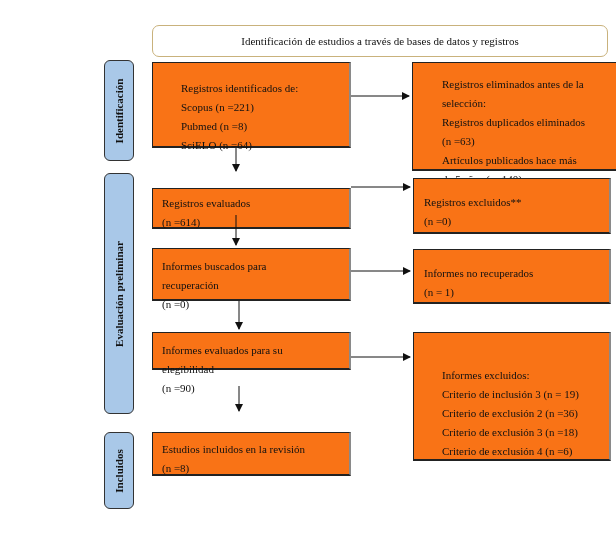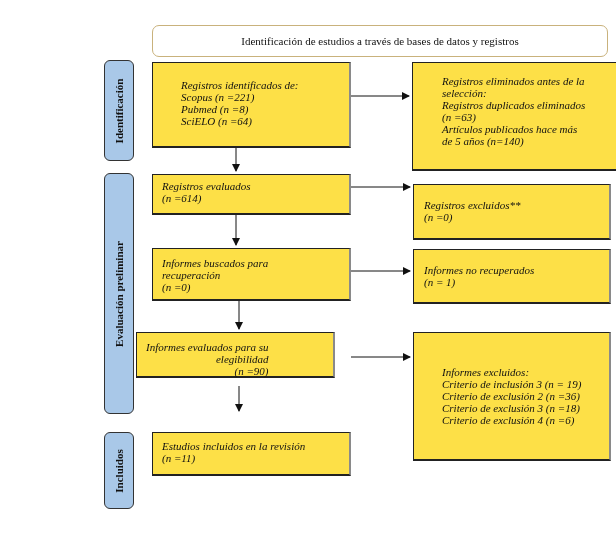--- a/index.html
+++ b/index.html
@@ -1,20 +1,20 @@
 <!DOCTYPE html>
 <html><head>
 <meta charset="utf-8">
 <style>
   html, body { margin: 0; padding: 0; background: #ffffff; }
   body { width: 616px; height: 544px; position: relative; overflow: hidden;
          font-family: "Liberation Serif", "DejaVu Serif", serif; color: #111; }
-  .box { position: absolute; box-sizing: border-box; background: #fde047;
+  .box { position: absolute; box-sizing: border-box; background: #f97316;
          border: 1px solid #222; border-right: 2px solid #8a8a8a; border-bottom: 2px solid #222;
-         font-size: 11px; line-height: 12px; font-style: italic; }
+         font-size: 11px; line-height: 19px; }
   .box .txt { position: absolute; white-space: pre-line; }
   .title-box { position: absolute; left: 152px; top: 25px; width: 456px; height: 32px;
                box-sizing: border-box; border: 1.5px solid #c9b27c; border-radius: 7px;
                background: #fff; display: flex; align-items: center; justify-content: center;
                font-size: 11px; }
   .stage { position: absolute; box-sizing: border-box; width: 30px; background: #a9c8e8;
            border: 1.5px solid #333; border-radius: 6px; }
   .stage .lbl { position: absolute; left: 50%; top: 50%; transform: translate(-50%, -50%) rotate(-90deg);
                 white-space: nowrap; font-weight: bold; font-size: 11px; color: #111; }
   svg.arrows { position: absolute; left: 0; top: 0; width: 616px; height: 544px; pointer-events: none; }
@@ -35,48 +35,48 @@
 <div class="stage" style="left:104px; top:432px; height:77px;">
   <span class="lbl">Incluidos</span>
 </div>
 
 <div class="box" style="left:152px; top:62px; width:199px; height:86px;">
   <div class="txt" style="left:28px; top:16px;">Registros identificados de:
 Scopus (n =221)
 Pubmed (n =8)
 SciELO (n =64)</div>
 </div>
-<div class="box" style="left:152px; top:174px; width:199px; height:41px;padding-left:18px;">
+<div class="box" style="left:152px; top:188px; width:199px; height:41px;padding-left:18px;">
   <div class="txt" style="left:9px; top:5px;">Registros evaluados
 (n =614)</div>
 </div>
 <div class="box" style="left:152px; top:248px; width:199px; height:53px;">
   <div class="txt" style="left:9px; top:8px;">Informes buscados para
 recuperación
 (n =0)</div>
 </div>
-<div class="box" style="left:136px; top:332px; width:199px; height:46px;text-align:right;">
+<div class="box" style="left:152px; top:332px; width:199px; height:38px;">
   <div class="txt" style="left:9px; top:8px;">Informes evaluados para su
 elegibilidad
 (n =90)</div>
 </div>
 <div class="box" style="left:152px; top:432px; width:199px; height:44px;">
   <div class="txt" style="left:9px; top:7px;">Estudios incluidos en la revisión
-(n =11)</div>
+(n =8)</div>
 </div>
 
 <div class="box" style="left:412px; top:62px; width:236px; height:109px;">
   <div class="txt" style="left:29px; top:12px;">Registros eliminados antes de la
 selección:
 Registros duplicados eliminados
 (n =63)
 Artículos publicados hace más
 de 5 años (n=140)</div>
 </div>
-<div class="box" style="left:413px; top:184px; width:198px; height:56px;">
+<div class="box" style="left:413px; top:178px; width:198px; height:56px;">
   <div class="txt" style="left:10px; top:14px;">Registros excluidos**
 (n =0)</div>
 </div>
 <div class="box" style="left:413px; top:249px; width:198px; height:55px;">
   <div class="txt" style="left:10px; top:14px;">Informes no recuperados
 (n = 1)</div>
 </div>
 <div class="box" style="left:413px; top:332px; width:198px; height:129px;">
   <div class="txt" style="left:28px; top:33px;">Informes excluidos:
 Criterio de inclusión 3 (n = 19)

